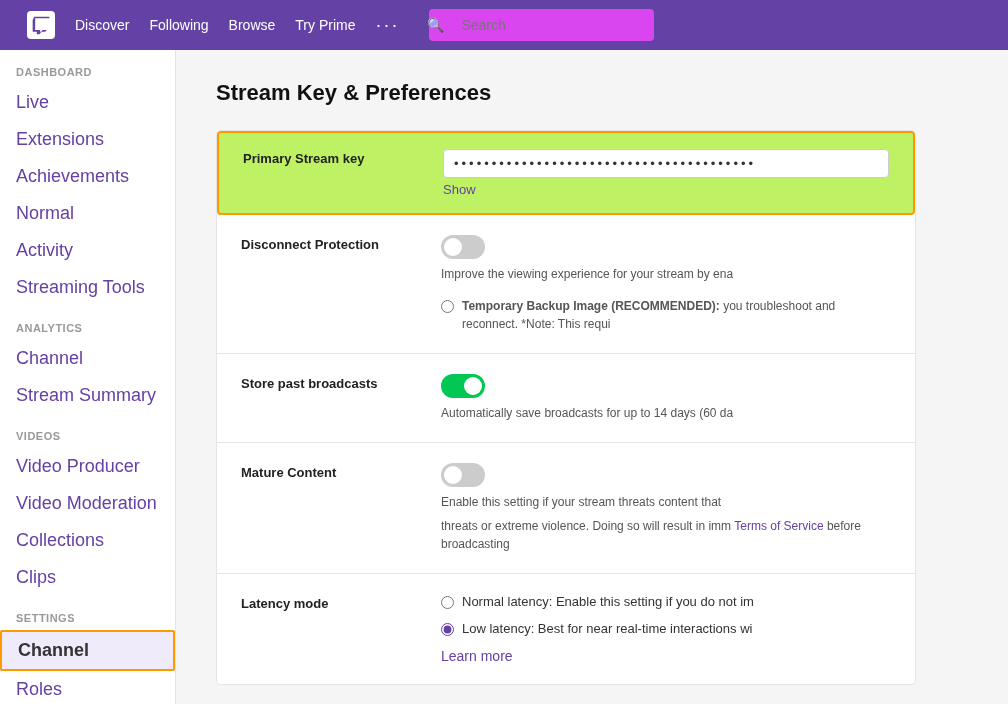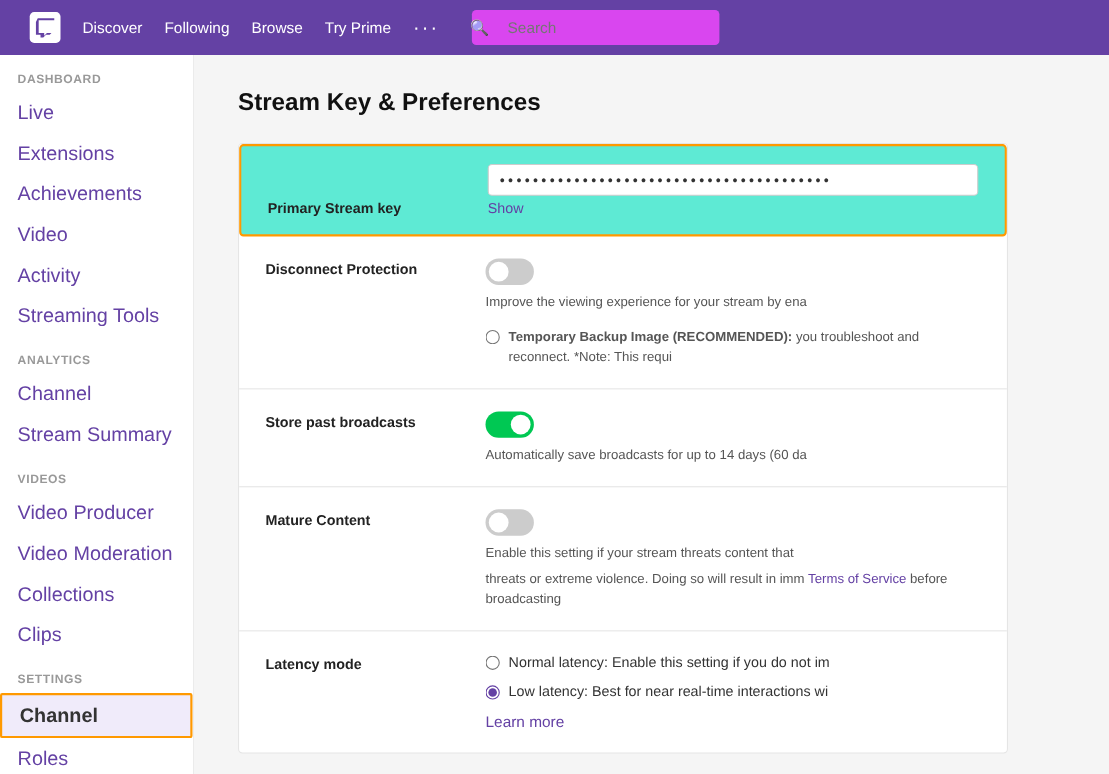--- a/index.html
+++ b/index.html
@@ -148,23 +148,23 @@
       gap: 6px;
     }
 
     
     .stream-key-row {
       border: 2px solid #f90;
       border-radius: 4px;
       padding: 16px 24px;
       margin-bottom: 0;
       display: flex;
-      align-items: flex-end;
+      align-items: flex-start;
       gap: 20px;
-      background: #5eead4;
+      background: #bef264;
     }
     .stream-key-input-wrap {
       display: flex;
       flex-direction: column;
       gap: 4px;
       flex: 1;
     }
     .stream-key-input {
       border: 1px solid #ccc;
       border-radius: 4px;
@@ -271,21 +271,21 @@
   </div>
 </nav>
 
 <div class="layout">
 
   <aside class="sidebar">
   <div class="sidebar-section-label">DASHBOARD</div>
       <a class="sidebar-item">Live</a>
       <a class="sidebar-item">Extensions</a>
       <a class="sidebar-item">Achievements</a>
-      <a class="sidebar-item">Video</a>
+      <a class="sidebar-item">Normal</a>
       <a class="sidebar-item">Activity</a>
       <a class="sidebar-item">Streaming Tools</a>
       <div class="sidebar-section-label">ANALYTICS</div>
       <a class="sidebar-item">Channel</a>
       <a class="sidebar-item">Stream Summary</a>
       <div class="sidebar-section-label">VIDEOS</div>
       <a class="sidebar-item">Video Producer</a>
       <a class="sidebar-item">Video Moderation</a>
       <a class="sidebar-item">Collections</a>
       <a class="sidebar-item">Clips</a>

